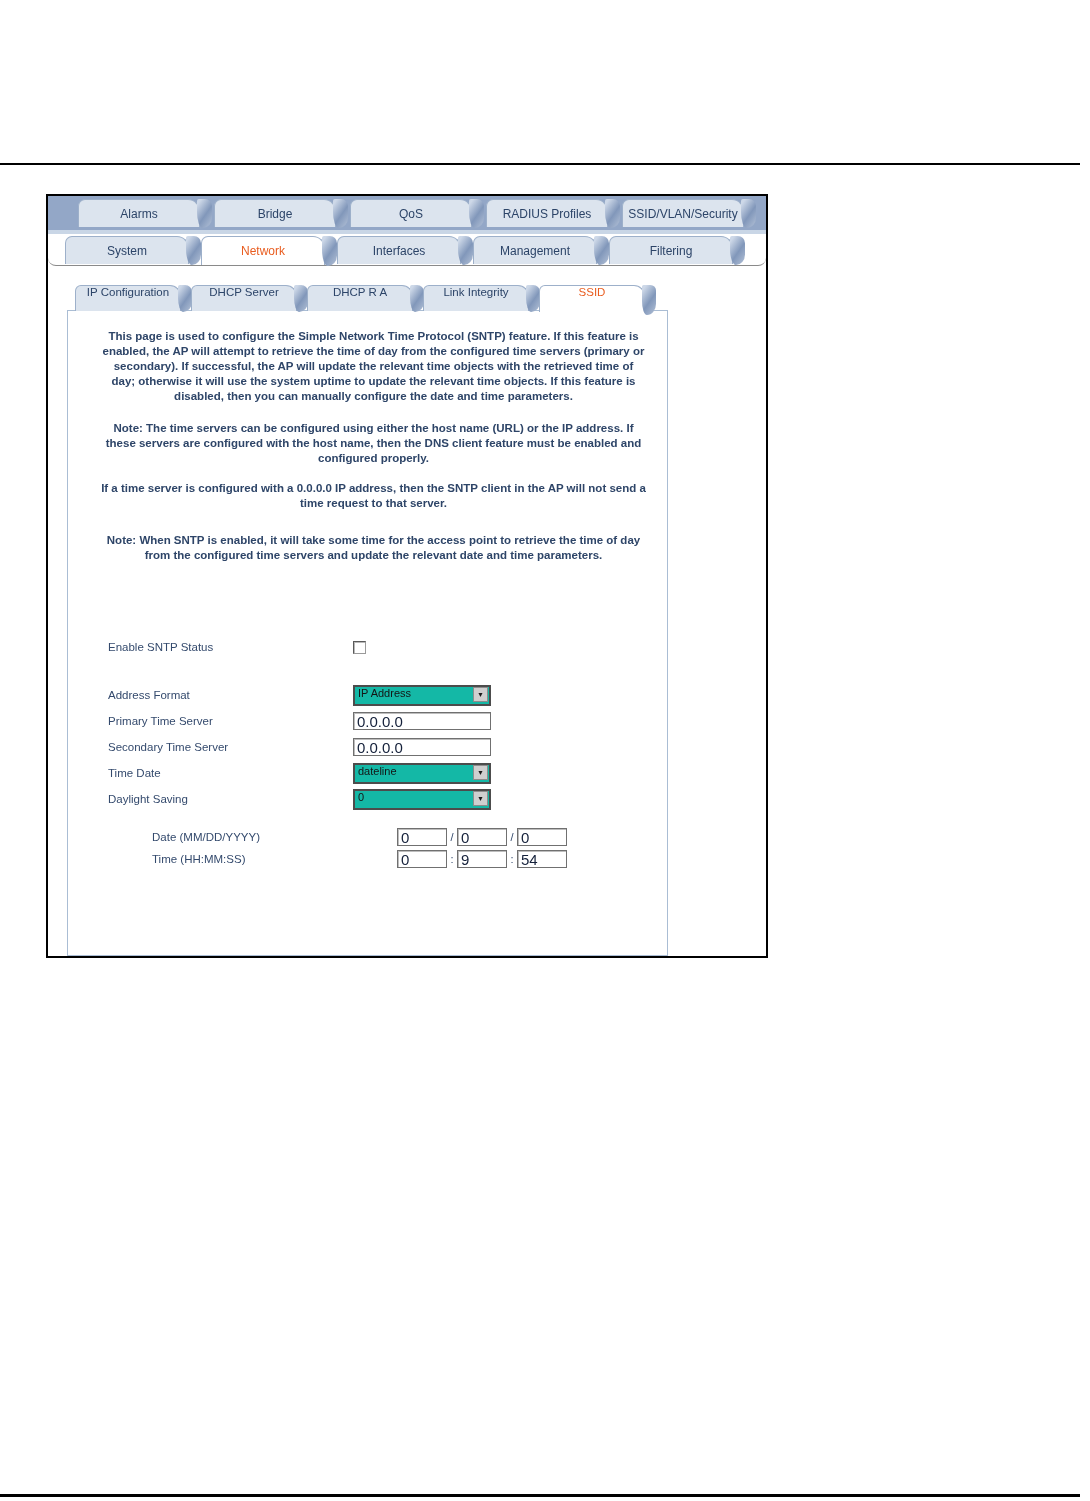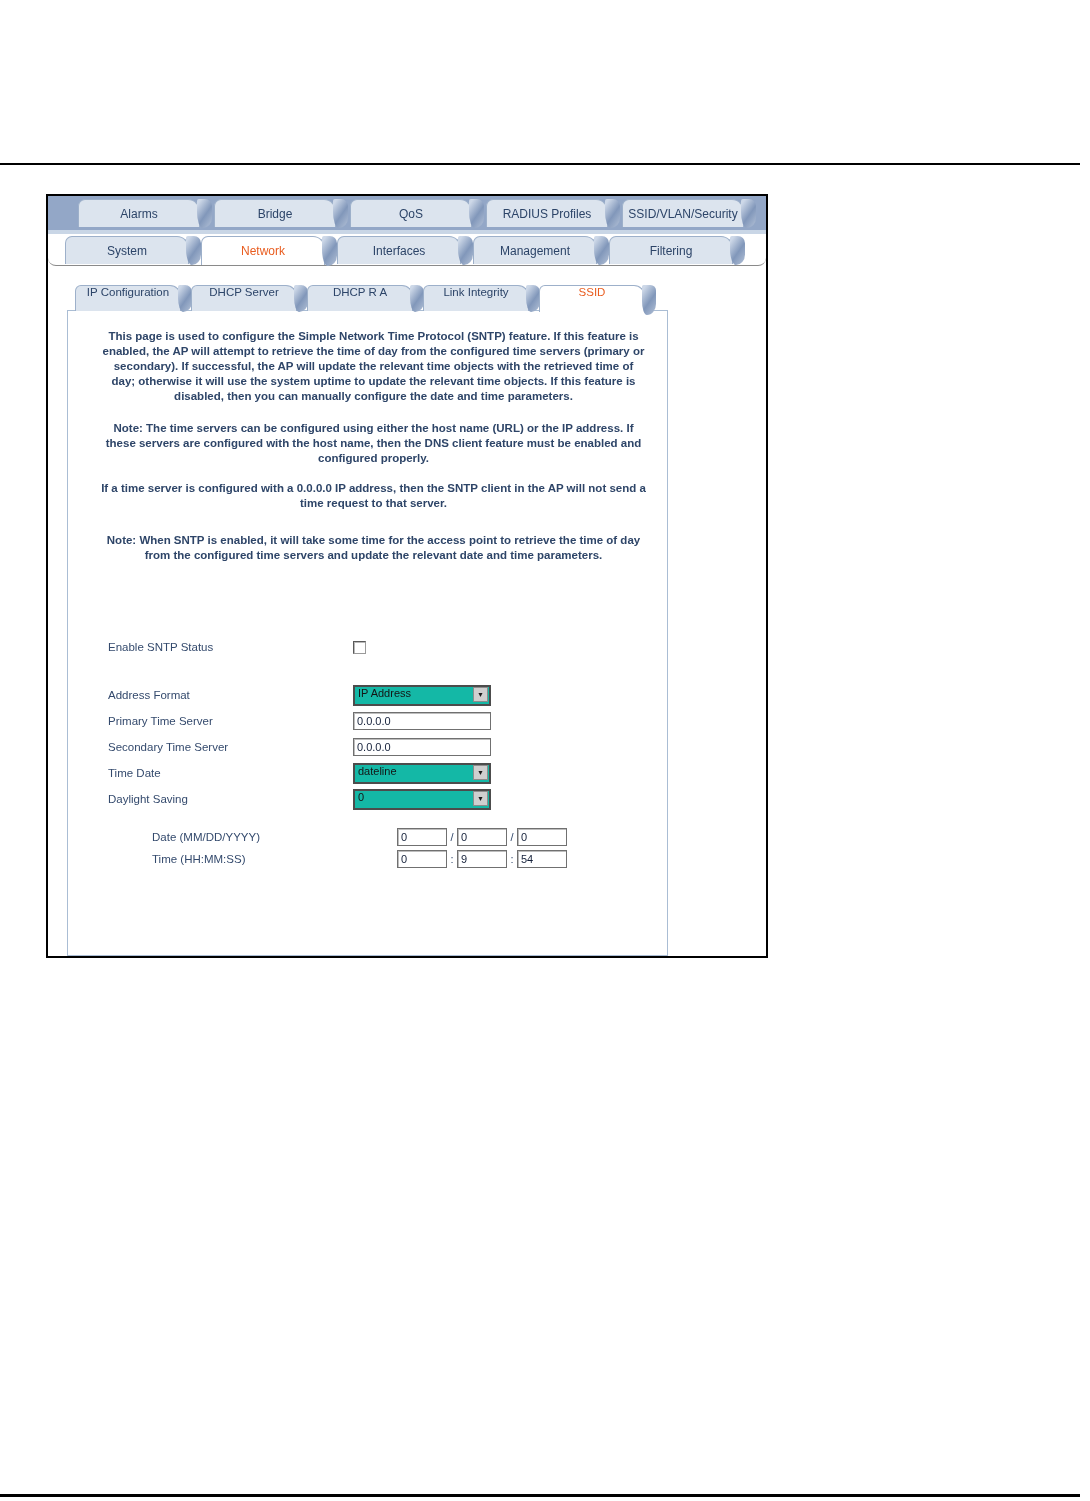--- a/index.html
+++ b/index.html
@@ -48,21 +48,21 @@
   .frow { display:flex; align-items:center; padding-left:7px; height:26px; }
   .frow-enable { height:16px; margin-bottom:27px; }
   .frow-dt { height:22px;margin-left:44px; }
   .frow-date { margin-top:14px; }
   .flabel { width:245px; flex:none; font-size:11.5px; color:#344a6d; }
 
   .chk { appearance:none; -webkit-appearance:none; width:13px; height:13px; margin:0; background:#fff;
          border:1px solid #9a9a9a; border-top-color:#5a5a5a; border-left-color:#5a5a5a; box-shadow:inset 1px 1px 0 #b9b9b9; cursor:pointer; }
 
   .text-input { box-sizing:border-box; width:138px; height:18px; border:1px solid #707070; box-shadow:inset 1px 1px 0 #bdbdbd;
-                font-family:"Liberation Sans",sans-serif; font-size:11px; padding:1px 3px; color:#14203a; background:#fff; }
+                font-family:"Liberation Sans",sans-serif; font-size:15px; padding:1px 3px; color:#14203a; background:#fff; }
   .small-input { width:50px; }
 
   .sel { box-sizing:border-box; width:138px; height:21px; border:2px solid #4c4c4c; background:#14b8a6; display:flex; align-items:flex-start; cursor:pointer; }
   .sval { flex:1; font-size:11px; padding-left:3px; color:#141414; white-space:nowrap; overflow:hidden; }
   .sarrow { flex:none; width:13px; height:13px; margin-right:1px; background:#cfcfcf; border:1px solid #8c8c8c;
             display:flex; align-items:center; justify-content:center; font-size:7px; color:#1a1a1a; }
 
   .sep { width:10px; text-align:center; font-size:11px; color:#344a6d; flex:none; }
 
   

